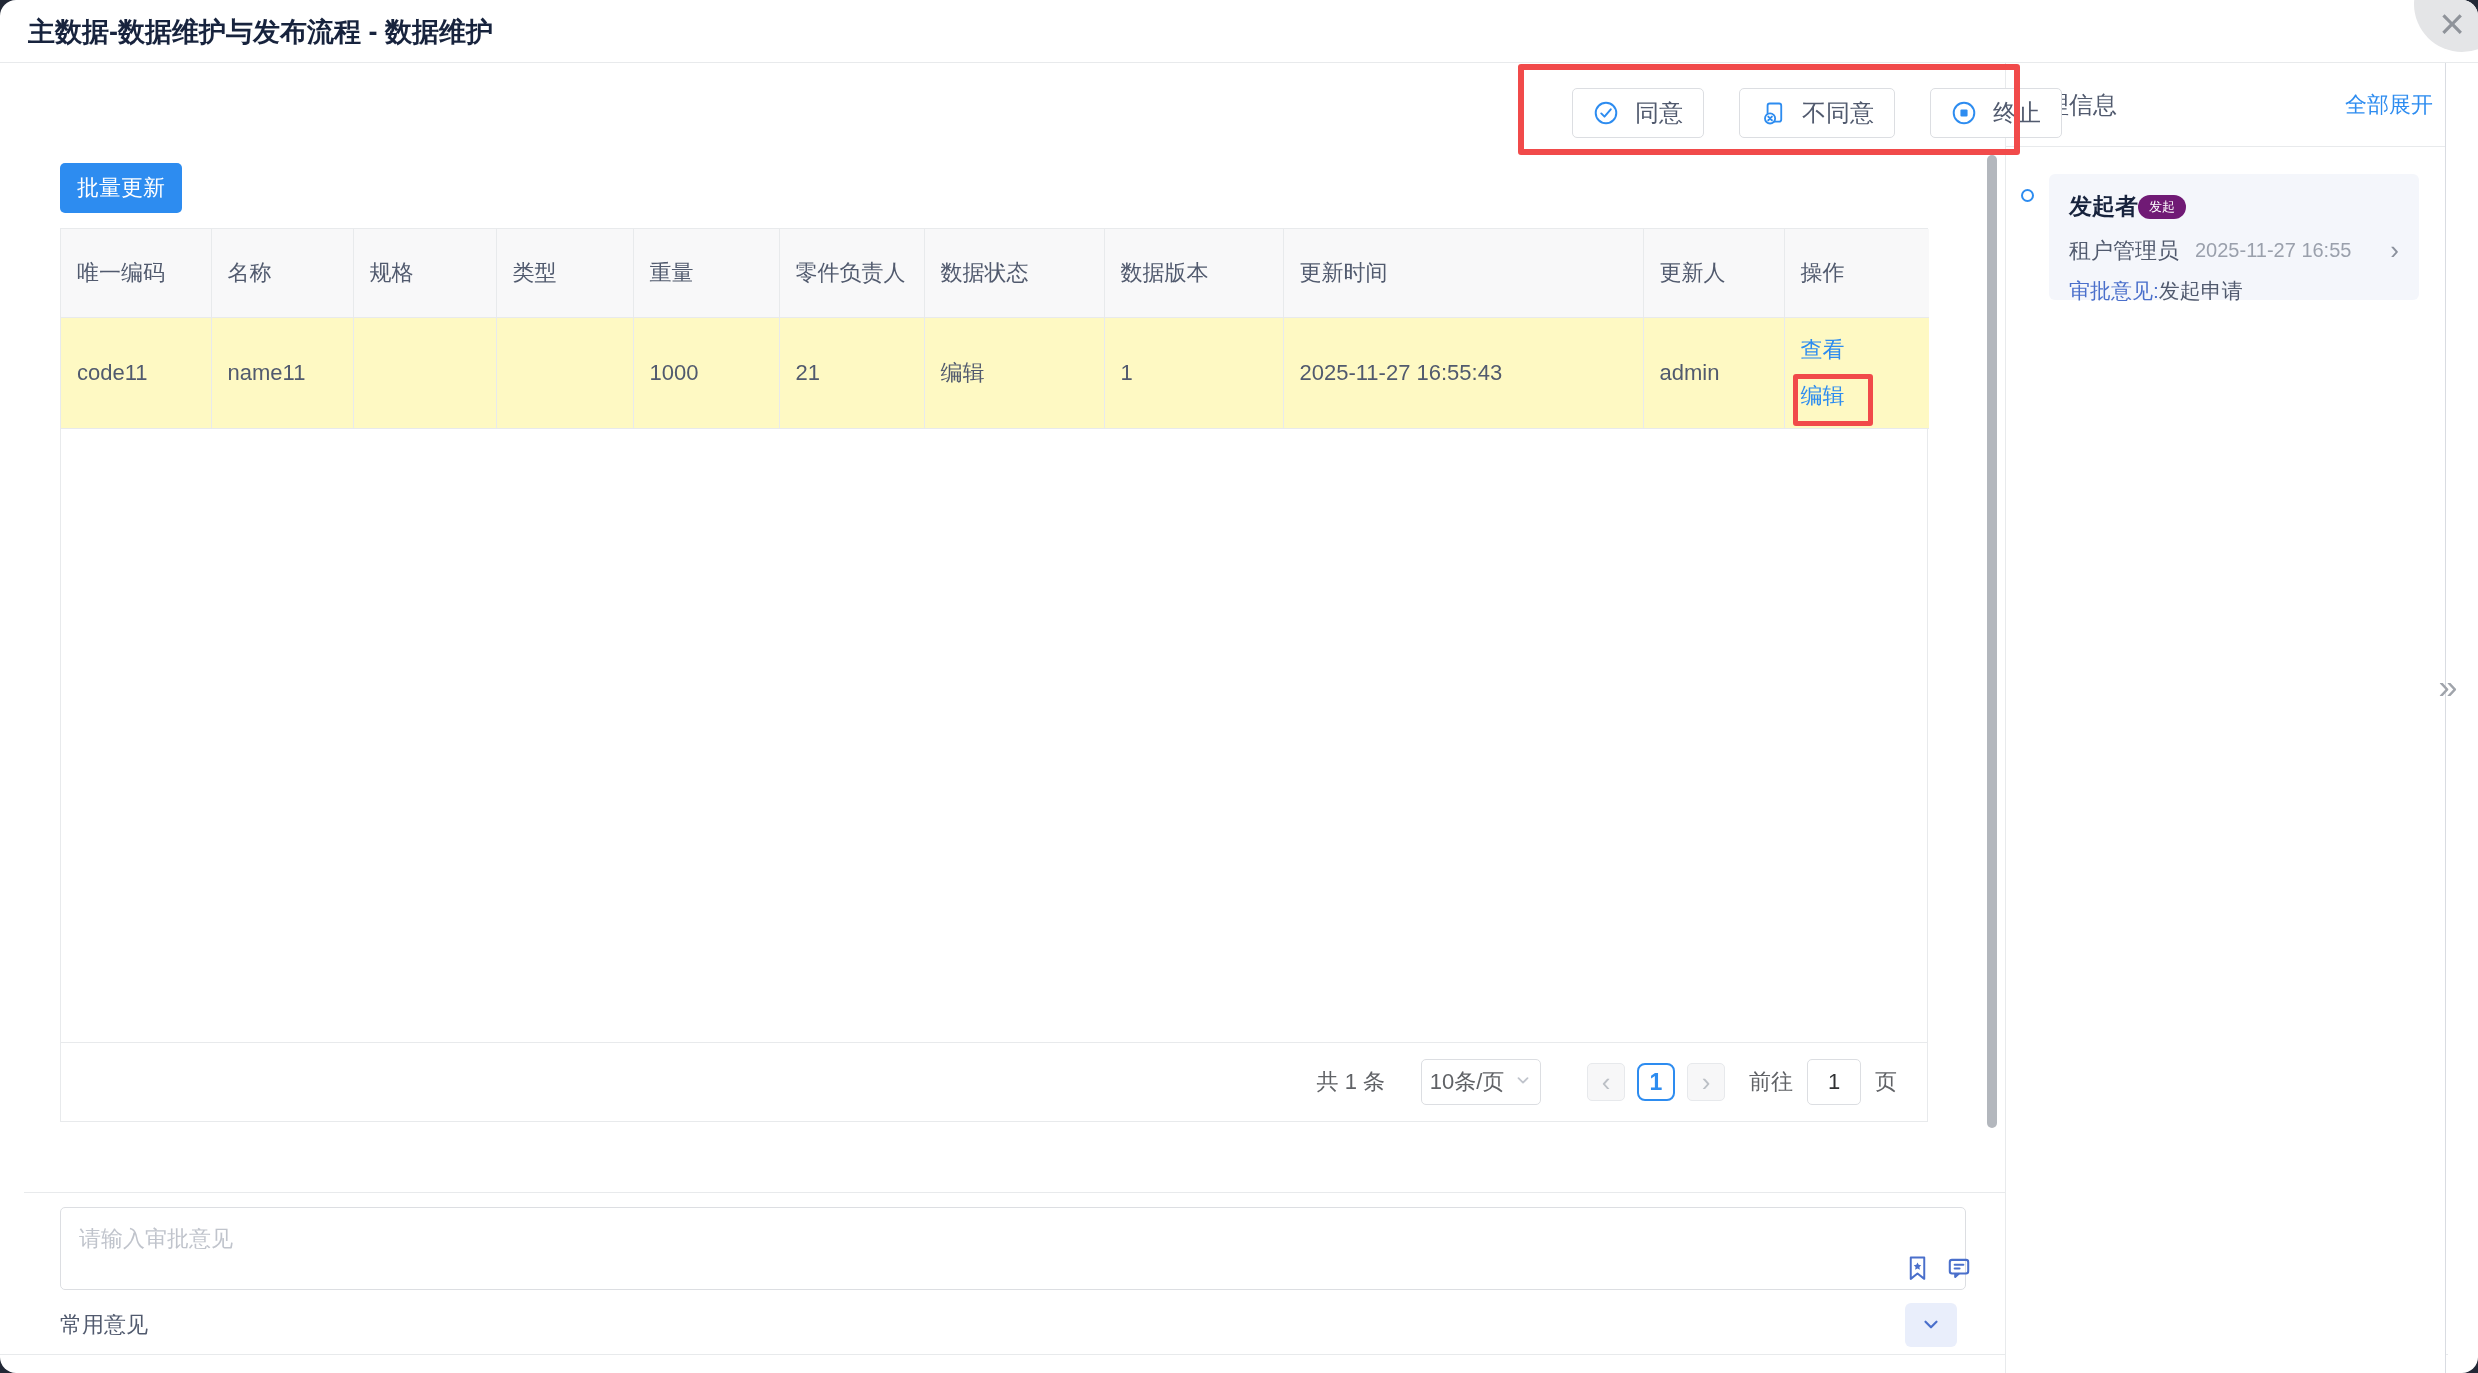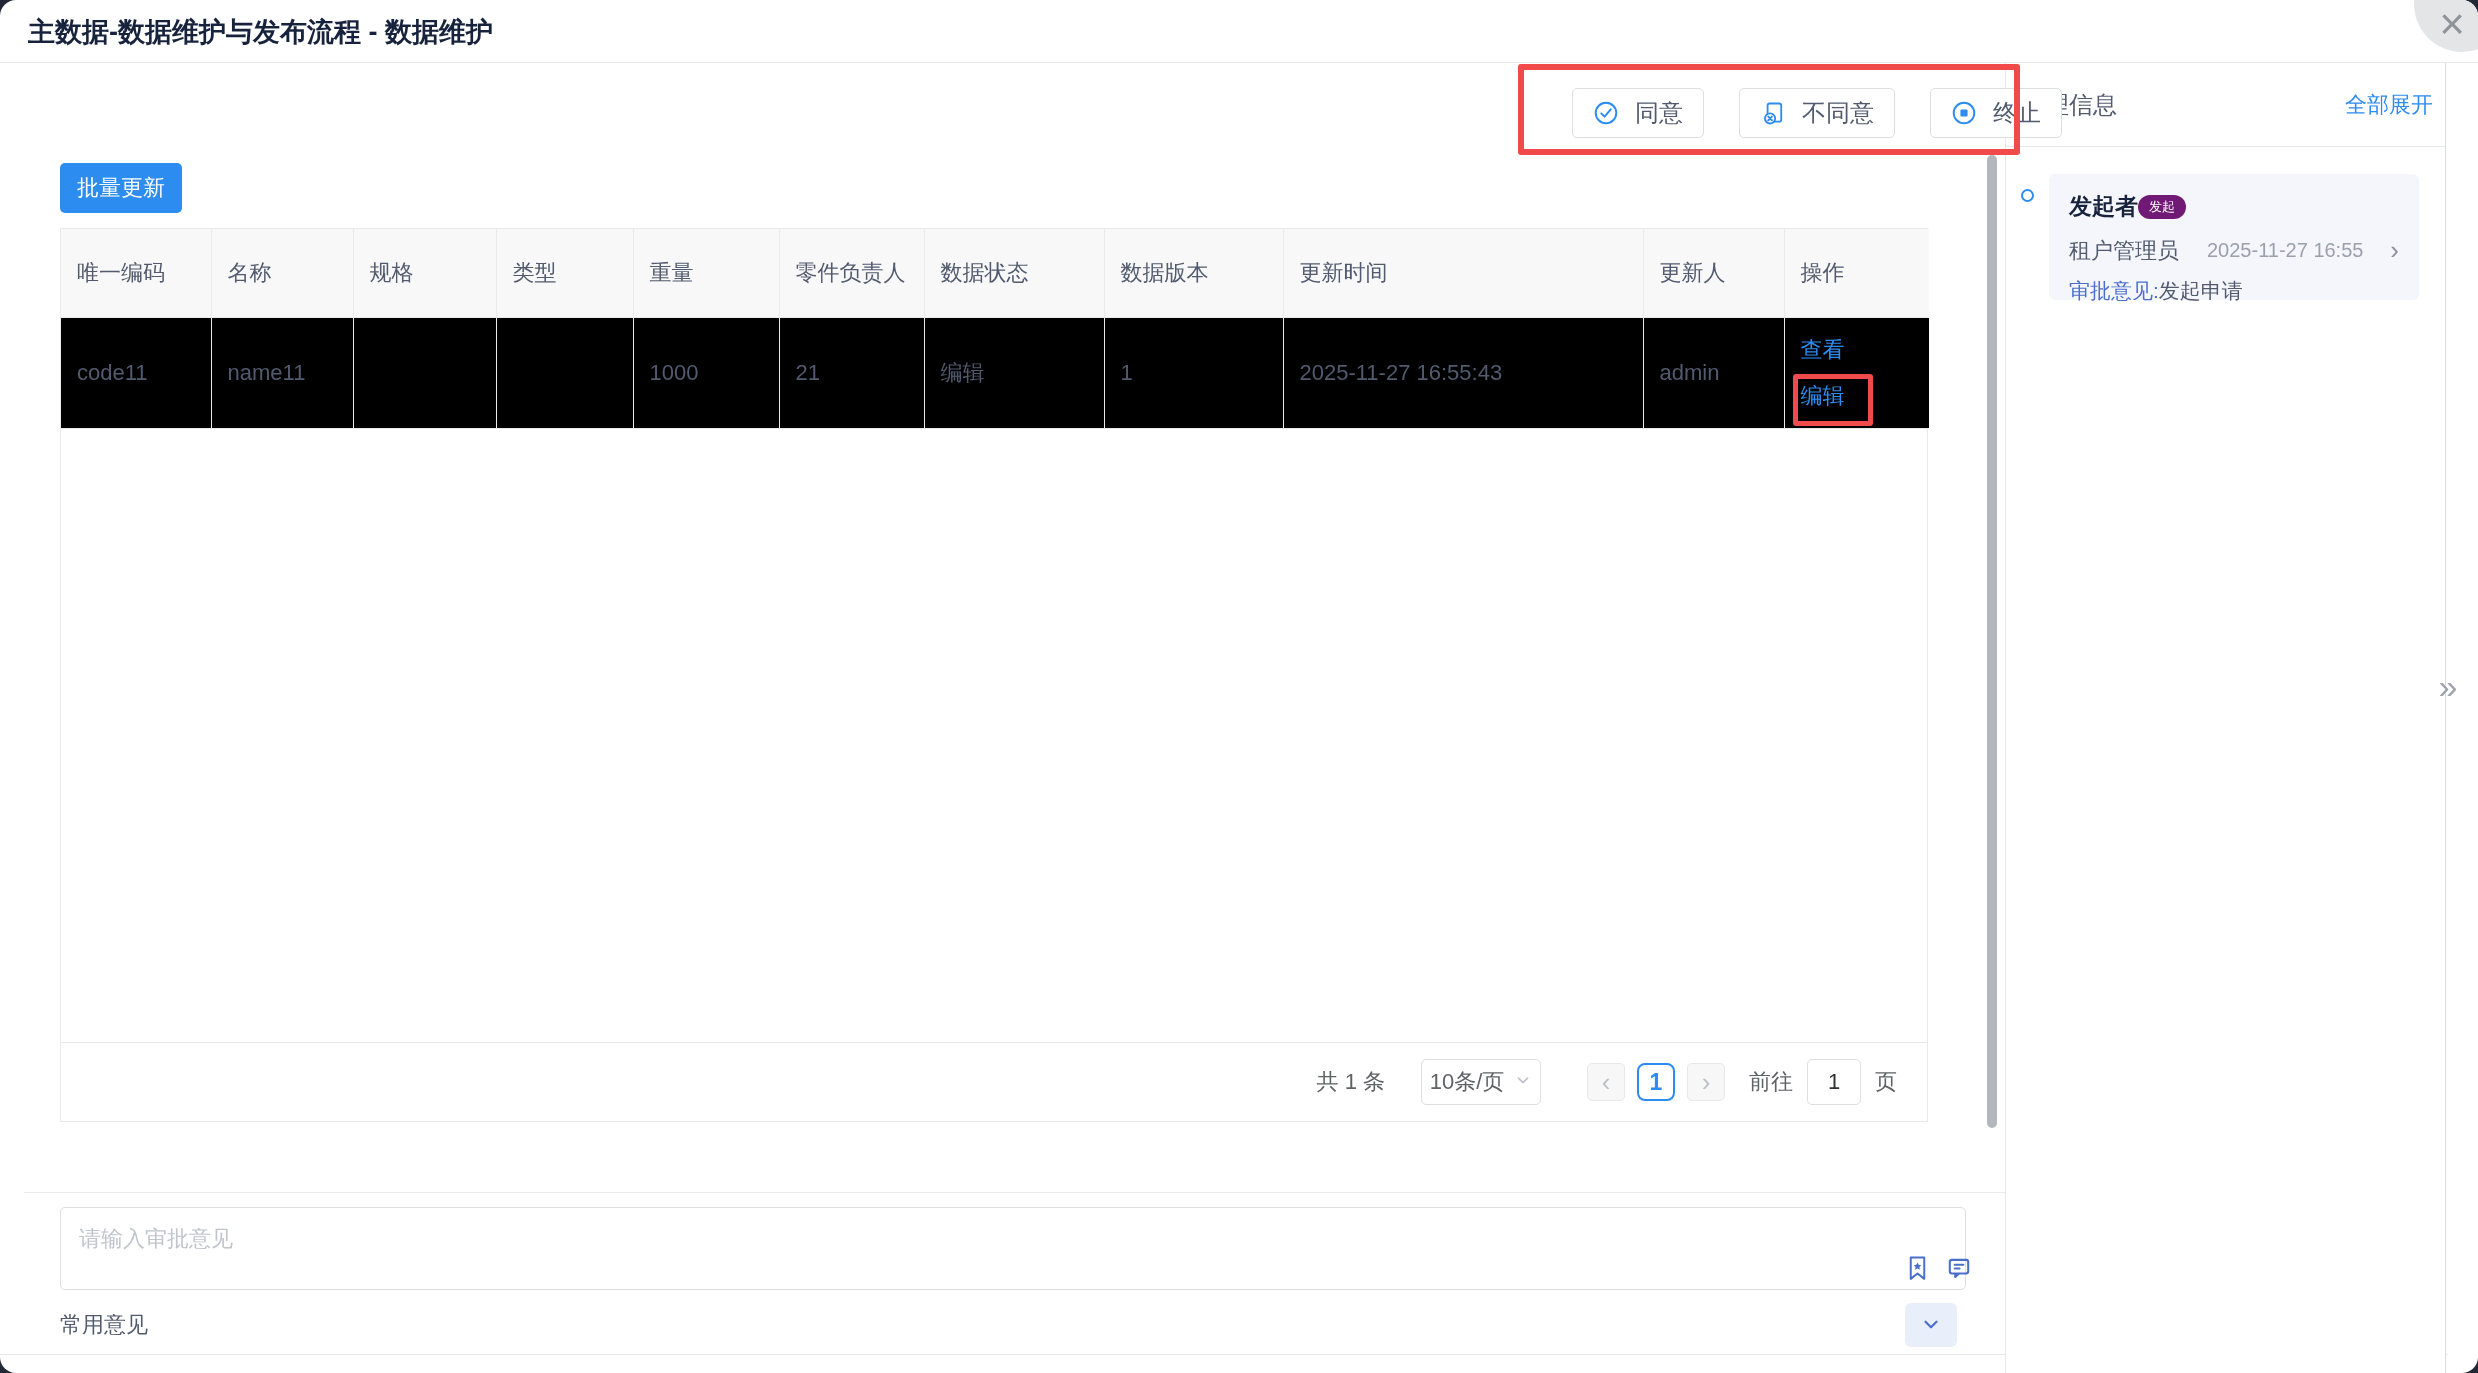--- a/index.html
+++ b/index.html
@@ -63,21 +63,21 @@
     border:1px solid #e8eaec; display:flex; flex-direction:column; background:#fff;
   }
   table { width:100%; border-collapse:collapse; table-layout:fixed; }
   th, td {
     border-right:1px solid #e8eaec; border-bottom:1px solid #e8eaec;
     padding:10px 16px; font-size:22px; text-align:left; font-weight:400;
     color:#515a6e; overflow:hidden; word-break:break-all;
   }
   th:last-child, td:last-child { border-right:none; }
   thead th { background:#f8f8f9; height:88px; }
-  tbody td { height:111px; background:#000000; }
+  tbody td { height:111px; background:#fef9c3; }
   .cell-link { color:#2d8cf0; cursor:pointer; display:inline-block; }
   .op-cell .cell-link { display:block; }
   .op-cell .cell-link + .cell-link { margin-top:16px; }
   .table-spacer { flex:1; }
   
   .pagination {
     height:79px; border-top:1px solid #e8eaec;
     display:flex; align-items:center; justify-content:flex-end;
     padding-right:30px; font-size:22px; color:#606266;
   }
@@ -149,21 +149,21 @@
     background:#f4f6fb; border-radius:6px; padding:17px 20px;
   }
   .node-line1 { display:flex; align-items:center; }
   .node-name { font-size:23px; font-weight:700; color:#17233d; }
   .node-badge {
     background:#701a75; color:#fff; font-size:13px; line-height:1;
     padding:5px 11px 6px; border-radius:12px;
   }
   .node-line2 { display:flex; align-items:center; margin-top:13px; font-size:22px; }
   .node-user { color:#515a6e; }
-  .node-time { color:#9aa0ac; font-size:20px; margin-left:28px; }
+  .node-time { color:#9aa0ac; font-size:20px; margin-left:16px; }
   .node-chevron { margin-left:auto; color:#8a909c; font-size:26px; cursor:pointer; }
   .node-line3 { margin-top:11px; font-size:21px; }
   .opinion-label { color:#4a6fcb; }
   .opinion-text { color:#515a6e; }
   
   .collapse-handle {
     position:absolute; left:2430px; top:666px; width:36px; height:40px;
     display:flex; align-items:center; justify-content:center;
     color:#a0a4ab; font-size:34px; cursor:pointer; z-index:20; background:transparent;
   }

